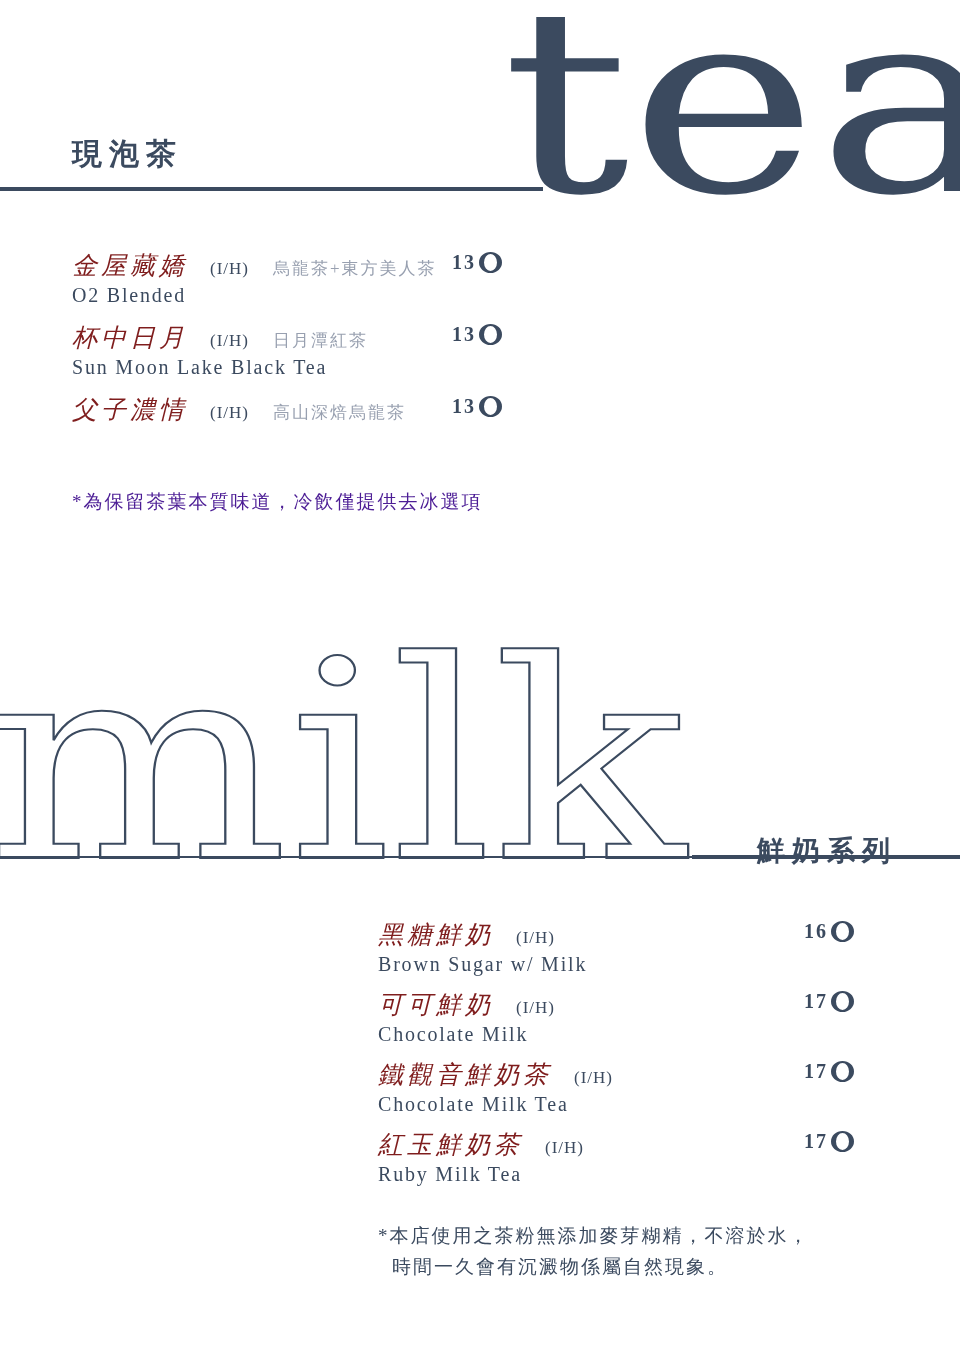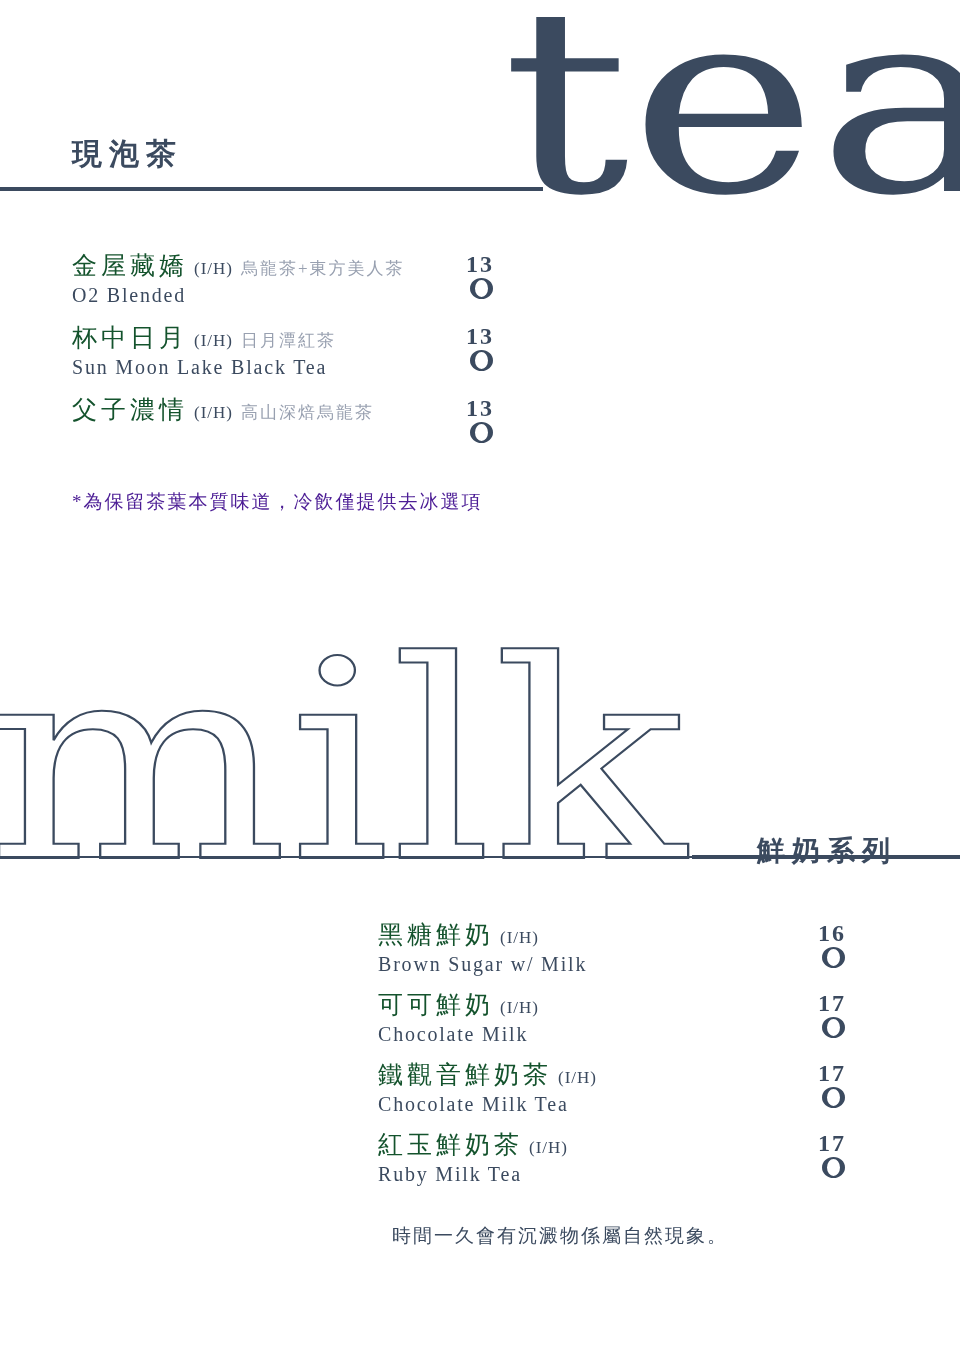--- a/index.html
+++ b/index.html
@@ -32,32 +32,33 @@
 
   
   .items{position:absolute;}
   #tea-items{left:72px;top:249px;width:438px;}
   #milk-items{left:378px;top:918px;width:484px;}
   .item{position:relative;}
   #tea-items .item{height:72px;}
   #milk-items .item{height:70px;}
   .line1{display:flex;align-items:baseline;white-space:nowrap;}
   .name{
-    font-size:25px;font-weight:500;letter-spacing:4px;color:#14532d;
+    font-size:25px;font-weight:500;letter-spacing:4px;color:#7f1d1d;
     font-family:"Liberation Serif", serif;
+    font-style:italic;
   }
-  .tag{font-size:17px;letter-spacing:1px;color:#3b4a5f;margin-left:6px;}
-  .sub{font-size:17px;letter-spacing:2px;color:#98a0b0;margin-left:8px;}
+  .tag{font-size:17px;letter-spacing:1px;color:#3b4a5f;margin-left:22px;}
+  .sub{font-size:17px;letter-spacing:2px;color:#98a0b0;margin-left:24px;}
   .english{
     font-size:20px;letter-spacing:1.8px;color:#3b4a5f;margin-top:2px;
   }
   .price{
-    position:absolute;right:16px;top:2px;
+    position:absolute;right:8px;top:2px;
     display:flex;align-items:center;
-    font-size:24px;font-weight:600;letter-spacing:2px;color:#3b4a5f;flex-direction:column;
+    font-size:20px;font-weight:600;letter-spacing:2px;color:#3b4a5f;
   }
   .price-zero{
     display:inline-block;width:13px;height:17px;
     border:2px solid #3b4a5f;border-left-width:5px;border-right-width:5px;
     border-radius:50%;margin-left:3px;box-sizing:content-box;
   }
 
   
   .tea-note{
     left:72px;top:489px;font-size:19px;letter-spacing:2px;color:#4c1d95;
@@ -174,14 +175,15 @@
     </div>
     <div class="english">Ruby Milk Tea</div>
     <div class="price">
       <span>17</span>
       <span class="price-zero"></span>
     </div>
   </div>
 </div>
 
 <div class="abs milk-note">
+  <div class="l1">*本店使用之茶粉無添加麥芽糊精，不溶於水，</div>
   <div class="l2">時間一久會有沉澱物係屬自然現象。</div>
 </div>
 
 </body></html>

